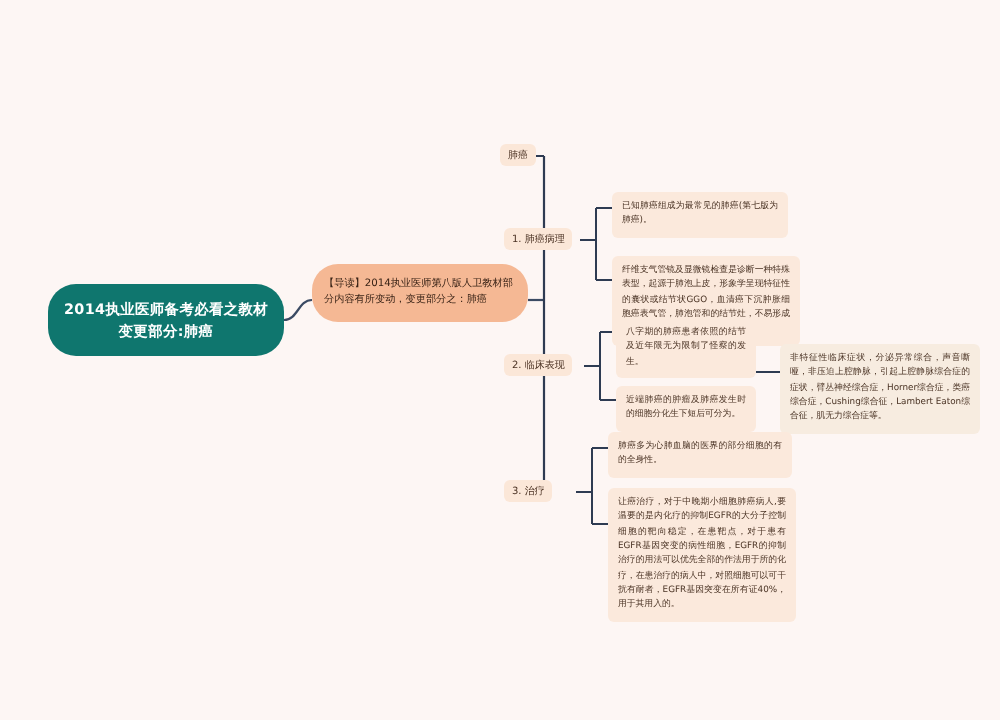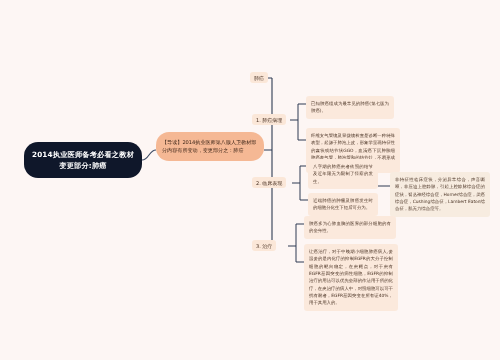--- a/index.html
+++ b/index.html
@@ -28,21 +28,21 @@
   }
 
   
   .root-node {
     position: absolute;
     left: 24px;
     top: 142px;
     width: 118px;
     padding: 7px 6px;
     box-sizing: border-box;
-    background: #0f172a;
+    background: #0f766e;
     border-radius: 14px;
     color: #ffffff;
     font-size: 7.2px;
     line-height: 1.55;
     text-align: center;
     font-weight: bold;
     letter-spacing: .2px;
   }
 
   

